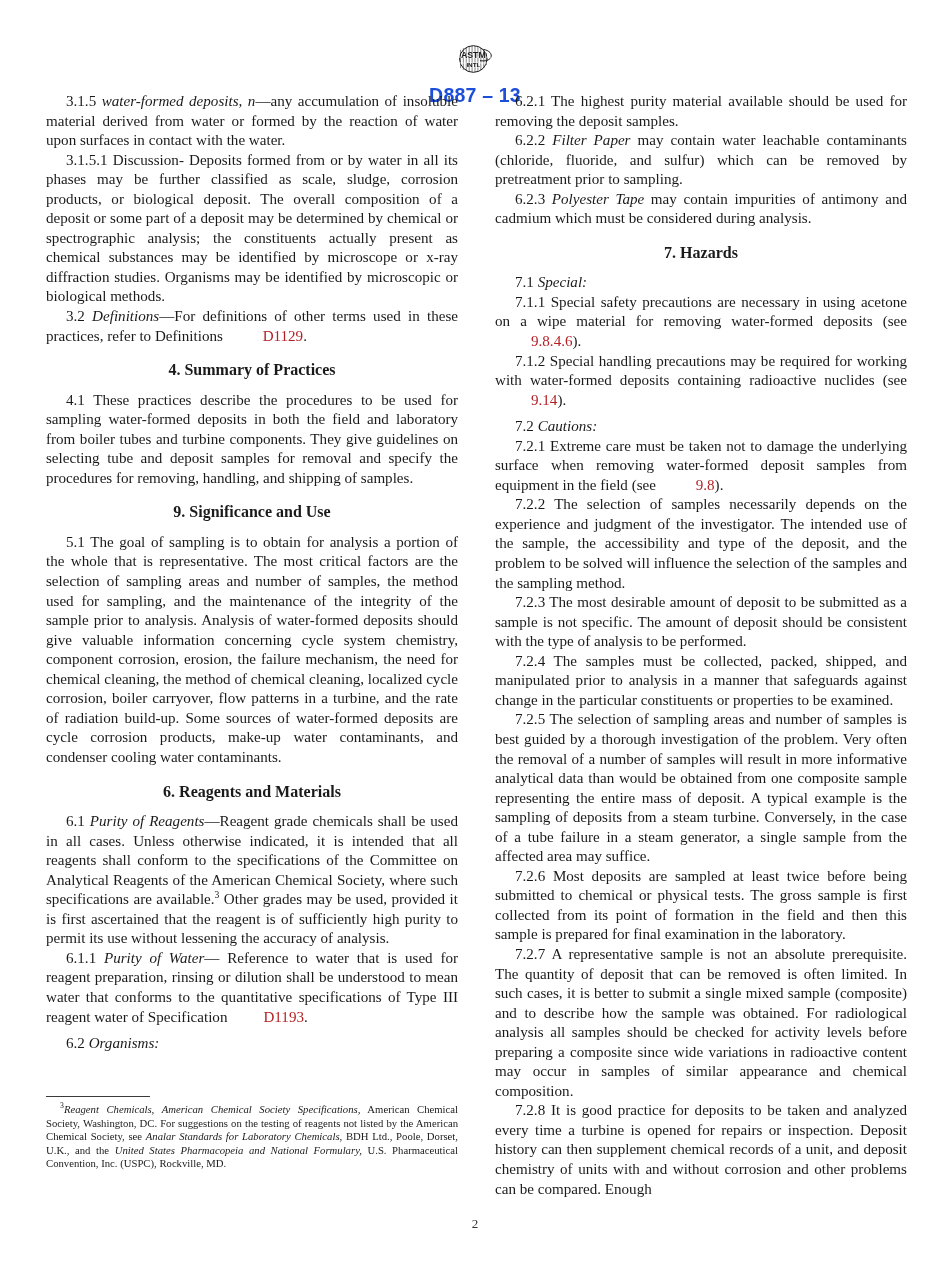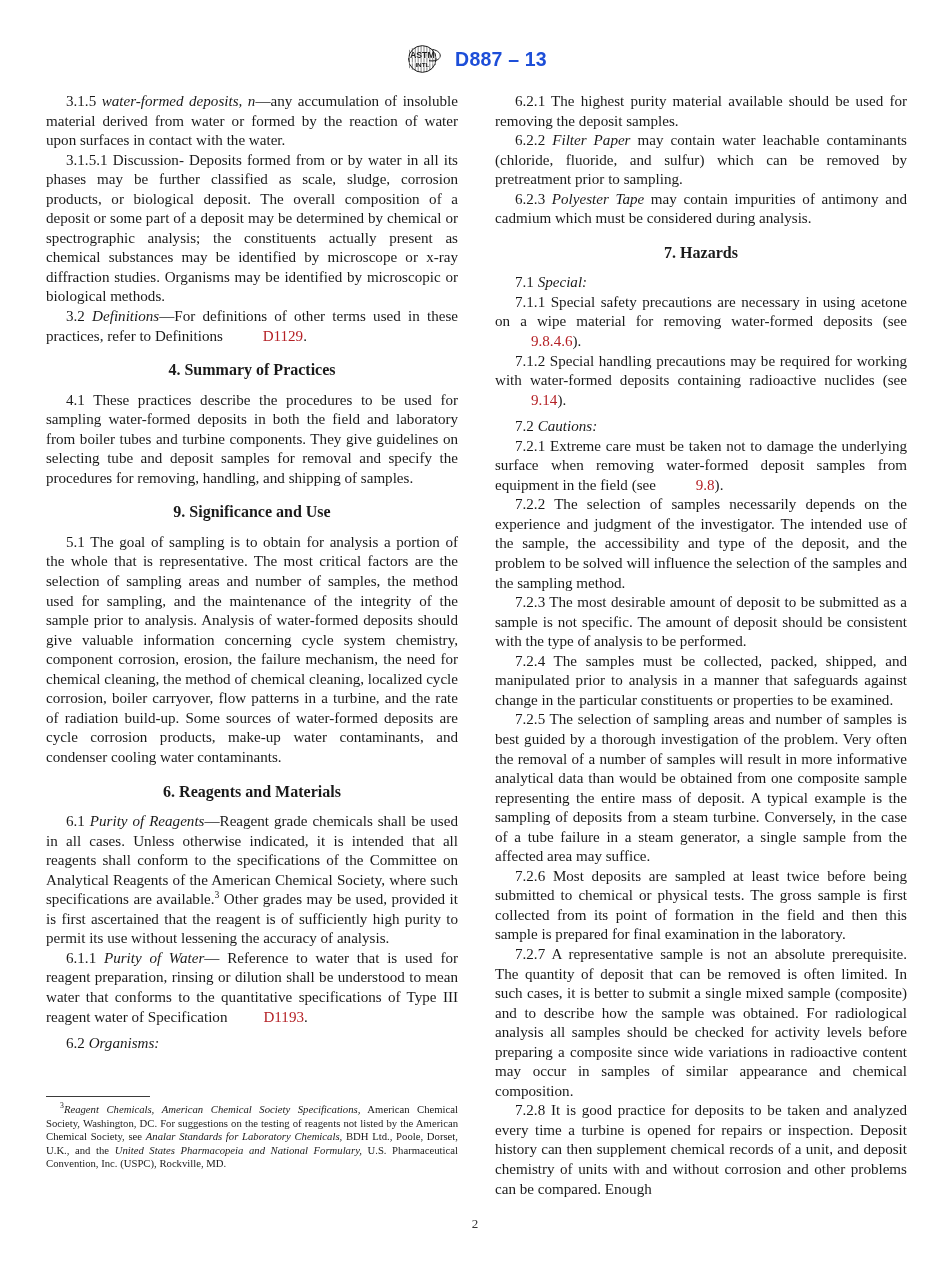--- a/index.html
+++ b/index.html
@@ -25,20 +25,21 @@
   
   .header {
     position: absolute;
     top: 44px;
     left: 0;
     width: 950px;
     display: flex;
     align-items: center;
     justify-content: center;
     gap: 10px;
+    flex-direction: column;
   }
   .astm-logo {
     width: 42px;
     height: 30px;
     display: block;
   }
   .doc-designation {
     font-family: "Liberation Sans", "DejaVu Sans", sans-serif;
     font-weight: bold;
     font-size: 19.5px;

